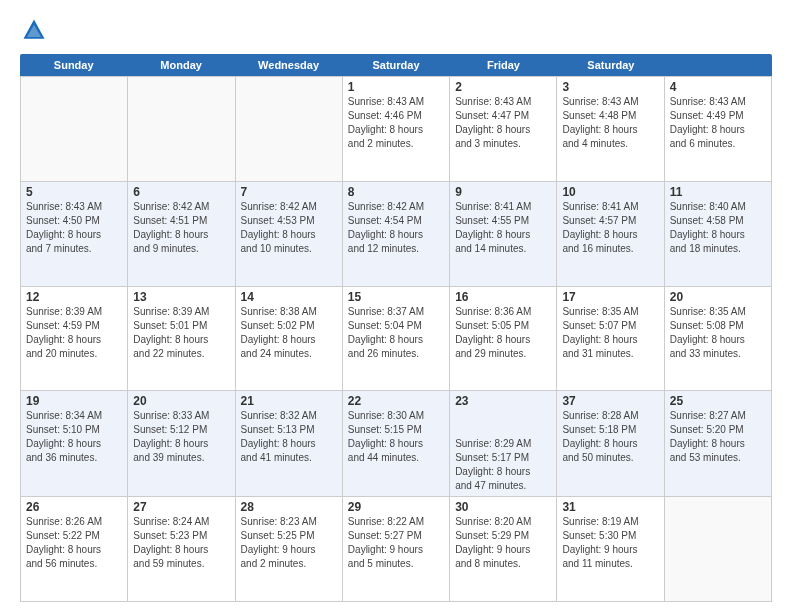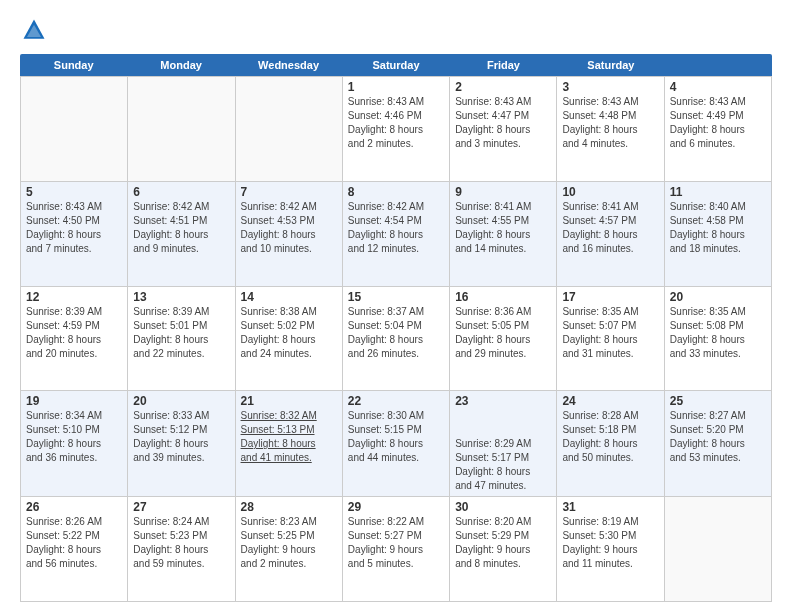--- a/index.html
+++ b/index.html
@@ -300,41 +300,41 @@
           </div>
           <div class="cal-cell even-row">
             <div class="cal-cell-num">20</div>
             <div class="cal-cell-info" style="white-space: pre-line;">Sunrise: 8:33 AM
 Sunset: 5:12 PM
 Daylight: 8 hours
 and 39 minutes.</div>
           </div>
           <div class="cal-cell even-row">
             <div class="cal-cell-num">21</div>
-            <div class="cal-cell-info" style="white-space: pre-line; text-decoration: underline;">Sunrise: 8:32 AM
+            <div class="cal-cell-info" style="white-space: pre-line;">Sunrise: 8:32 AM
 Sunset: 5:13 PM
 Daylight: 8 hours
 and 41 minutes.</div>
           </div>
           <div class="cal-cell even-row">
             <div class="cal-cell-num">22</div>
             <div class="cal-cell-info" style="white-space: pre-line;">Sunrise: 8:30 AM
 Sunset: 5:15 PM
 Daylight: 8 hours
 and 44 minutes.</div>
           </div>
           <div class="cal-cell even-row">
             <div class="cal-cell-num">23</div>
             <div class="cal-cell-info" style="white-space: pre-line; margin-top: 28px;">Sunrise: 8:29 AM
 Sunset: 5:17 PM
 Daylight: 8 hours
 and 47 minutes.</div>
           </div>
           <div class="cal-cell even-row">
-            <div class="cal-cell-num">24</div>
+            <div class="cal-cell-num">37</div>
             <div class="cal-cell-info" style="white-space: pre-line;">Sunrise: 8:28 AM
 Sunset: 5:18 PM
 Daylight: 8 hours
 and 50 minutes.</div>
           </div>
           <div class="cal-cell even-row">
             <div class="cal-cell-num">25</div>
             <div class="cal-cell-info" style="white-space: pre-line;">Sunrise: 8:27 AM
 Sunset: 5:20 PM
 Daylight: 8 hours

